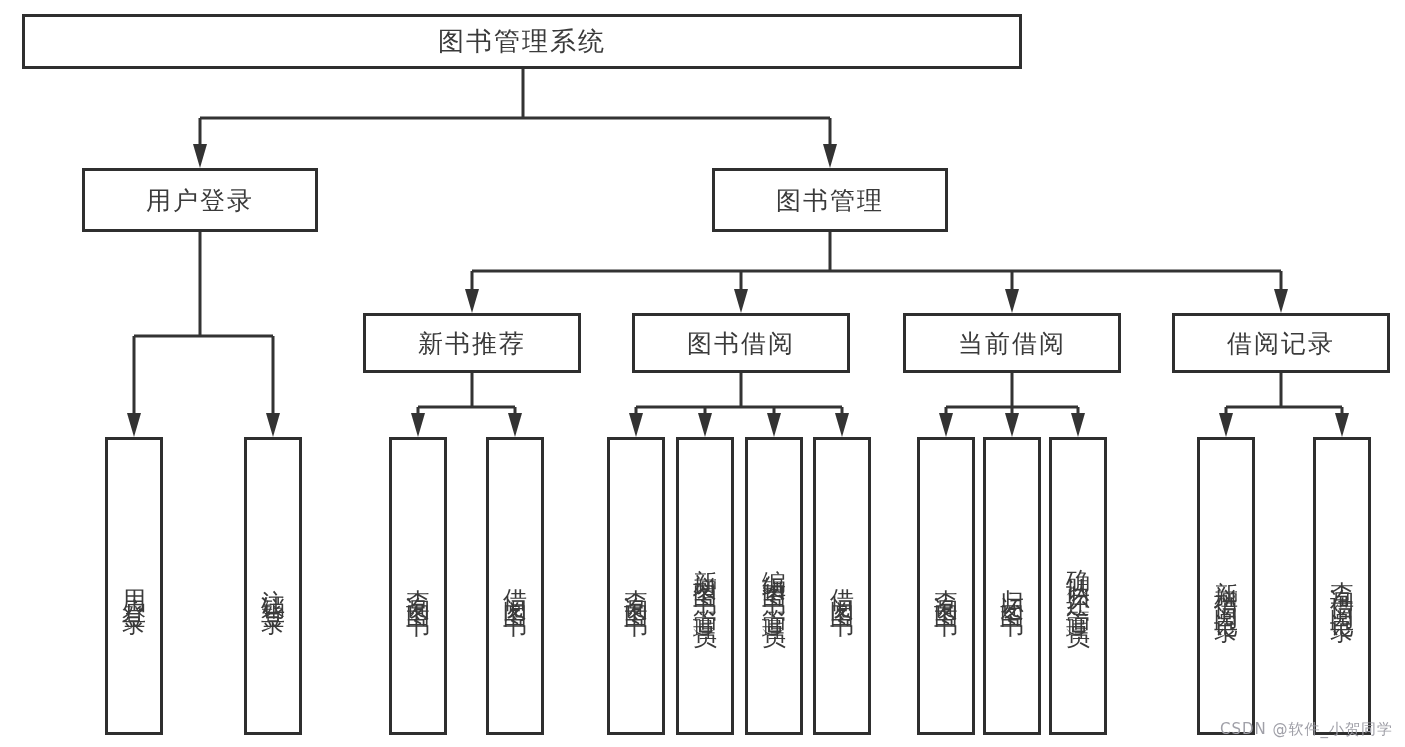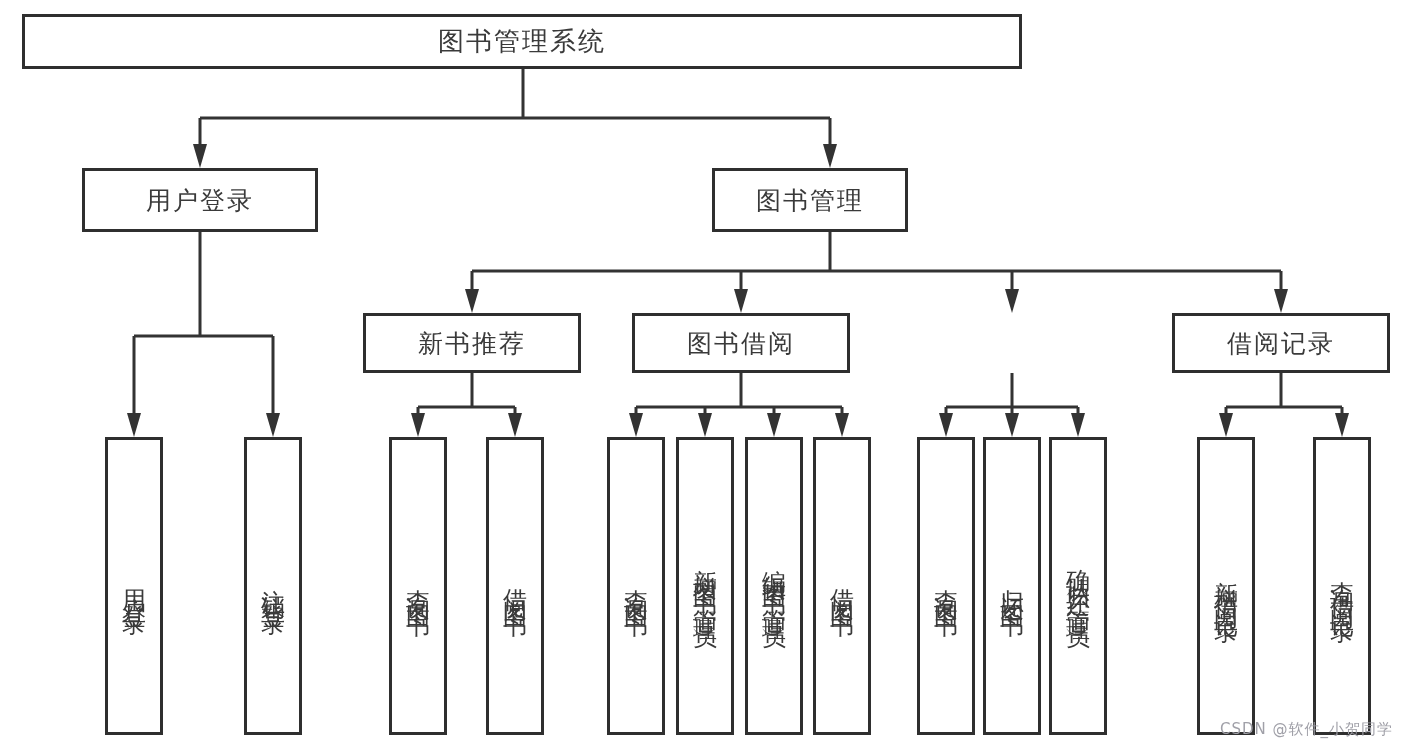--- a/index.html
+++ b/index.html
@@ -99,24 +99,25 @@
     <polygon points="1071,413 1085,413 1078,437"></polygon>
 
     <path d="M1281 373 V407 M1226 407 H1342 M1226 407 V415 M1342 407 V415"></path>
     <polygon points="1219,413 1233,413 1226,437"></polygon>
     <polygon points="1335,413 1349,413 1342,437"></polygon>
   </svg>
 
   <div class="hbox root" style="left:22px;top:14px;width:1000px;height:55px;">图书管理系统</div>
 
   <div class="hbox" style="left:82px;top:168px;width:236px;height:64px;">用户登录</div>
-  <div class="hbox" style="left:712px;top:168px;width:196px;height:64px;">图书管理</div>
+  <div class="hbox" style="left:712px;top:168px;width:236px;height:64px;">图书管理</div>
 
   <div class="hbox" style="left:632px;top:313px;width:218px;height:60px;">图书借阅</div>
   <div class="hbox" style="left:363px;top:313px;width:218px;height:60px;">新书推荐</div>
+  <div class="hbox" style="left:903px;top:313px;width:218px;height:60px;">当前借阅</div>
   <div class="hbox" style="left:1172px;top:313px;width:218px;height:60px;">借阅记录</div>
 
   <div class="vbox" style="left:105px;">
     <span class="vtext">用户登录</span>
   </div>
   <div class="vbox" style="left:244px;">
     <span class="vtext">注销登录</span>
   </div>
 
   <div class="vbox" style="left:389px;">

